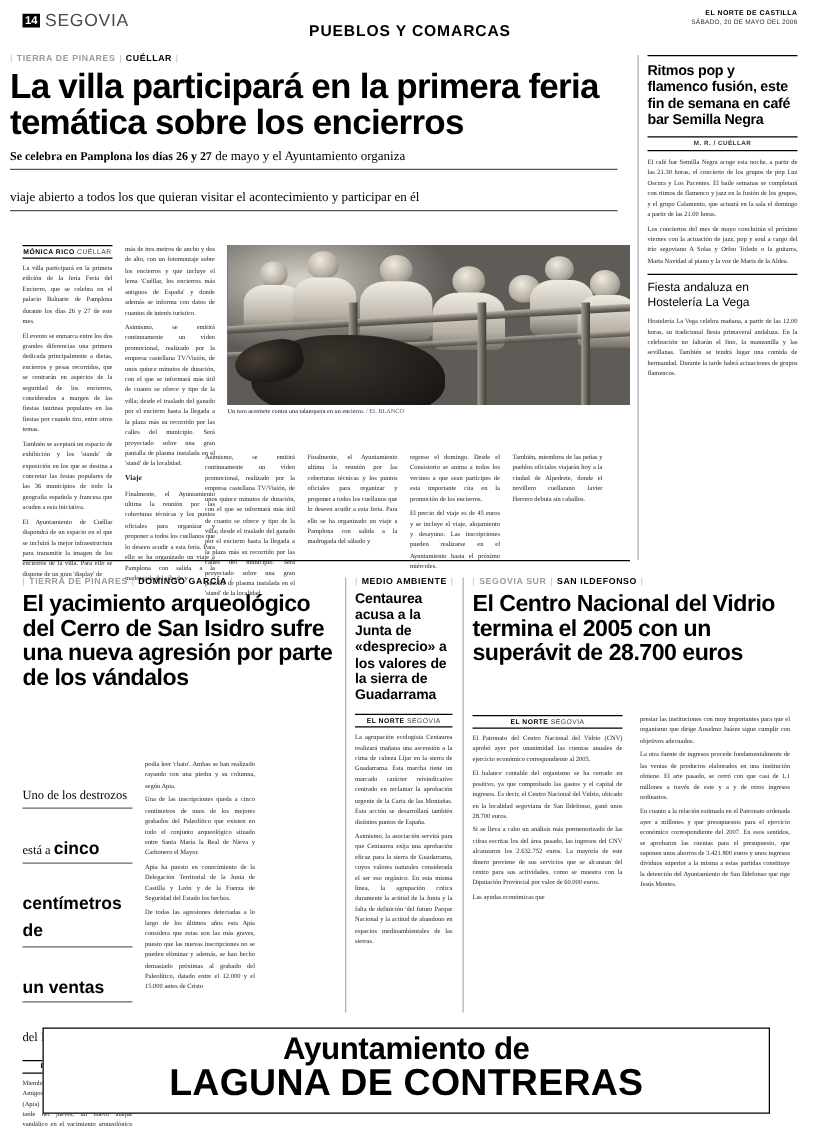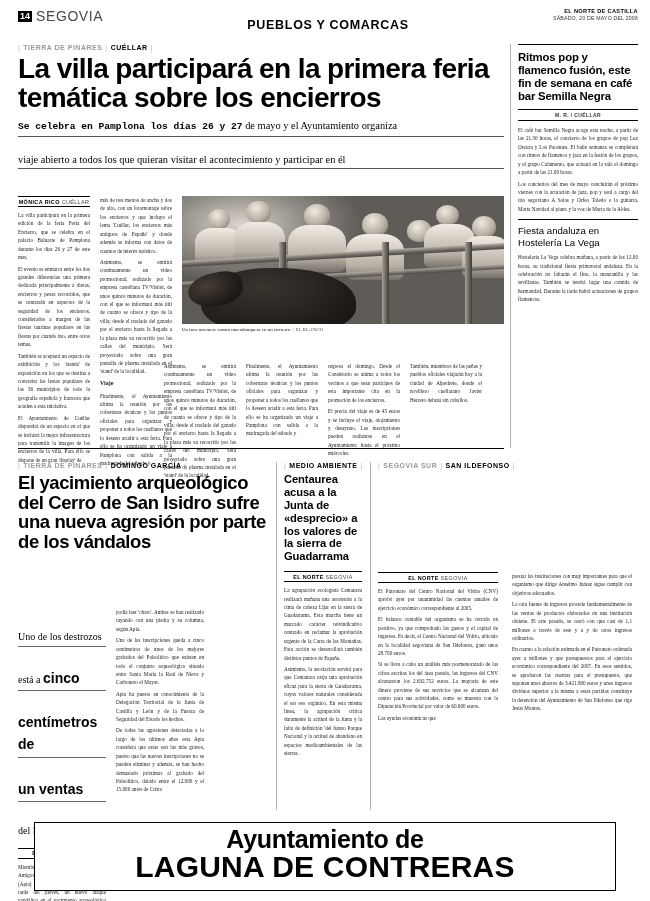--- a/index.html
+++ b/index.html
@@ -70,21 +70,21 @@
     font-weight:bold;
     font-size:28px;line-height:1.02;
     letter-spacing:-0.6px;
     margin:4px 0 0 0;
   }
   .subhead{
     font-family:"Liberation Serif",serif;
     font-size:10.4px;line-height:1.32;
     margin-top:7px;
   }
-  .subhead b{font-family:Liberation Mono, monospace;font-size:9.6px;}
+  .subhead b{font-family:Liberation Serif, serif;font-size:9.6px;}
 
   
   .body-col{
     font-size:5.2px;line-height:1.62;
     text-align:justify;
     color:#1b1b1b;
     hyphens:auto;
   }
   .body-col p{margin:0 0 3px 0;}
   .byline{
@@ -220,21 +220,21 @@
       <span class="mh-pagebox">14</span>
       <span class="mh-section">SEGOVIA</span>
     </div>
     <div class="mh-center">PUEBLOS Y COMARCAS</div>
     <div class="mh-right">
       <div class="mh-paper">EL NORTE DE CASTILLA</div>
       <div class="mh-date">SÁBADO, 20 DE MAYO DEL 2006</div>
     </div>
   </div>
 
-  <div style="position:absolute;left:18px;top:44px;width:486px;">
+  <div style="position:absolute;left:8px;top:44px;width:486px;">
     <div class="kicker">
       <span class="bar">|</span>
       <span class="muted">TIERRA DE PINARES</span>
       <span class="bar">|</span>
       <span class="strong">CUÉLLAR</span>
       <span class="bar">|</span>
     </div>
 
     <h1 class="hl-main">La villa participará en la primera feria temática sobre los encierros</h1>
 
@@ -405,20 +405,21 @@
   <div class="vline" style="left:370px;top:462px;height:348px;"></div>
 
   <div style="position:absolute;left:378px;top:462px;width:260px;">
     <div class="kicker">
       <span class="bar">|</span>
       <span class="muted">SEGOVIA SUR</span>
       <span class="bar">|</span>
       <span class="strong">SAN ILDEFONSO</span>
       <span class="bar">|</span>
     </div>
+    <h2 class="hl-lower">El Centro Nacional del Vidrio termina el 2005 con un superávit de 28.700 euros</h2>
   </div>
 
   <div style="position:absolute;left:378px;top:572px;width:260px;">
     <div style="position:absolute;left:0;top:0;width:120px;">
       <div class="byline">
         <span class="lt">EL NORTE</span>
         <span class="rt">SEGOVIA</span>
       </div>
       <div class="body-col">
         <p>El Patronato del Centro Nacional del Vidrio (CNV) aprobó ayer por unanimidad las cuentas anuales de ejercicio económico correspondiente al 2005.</p>

